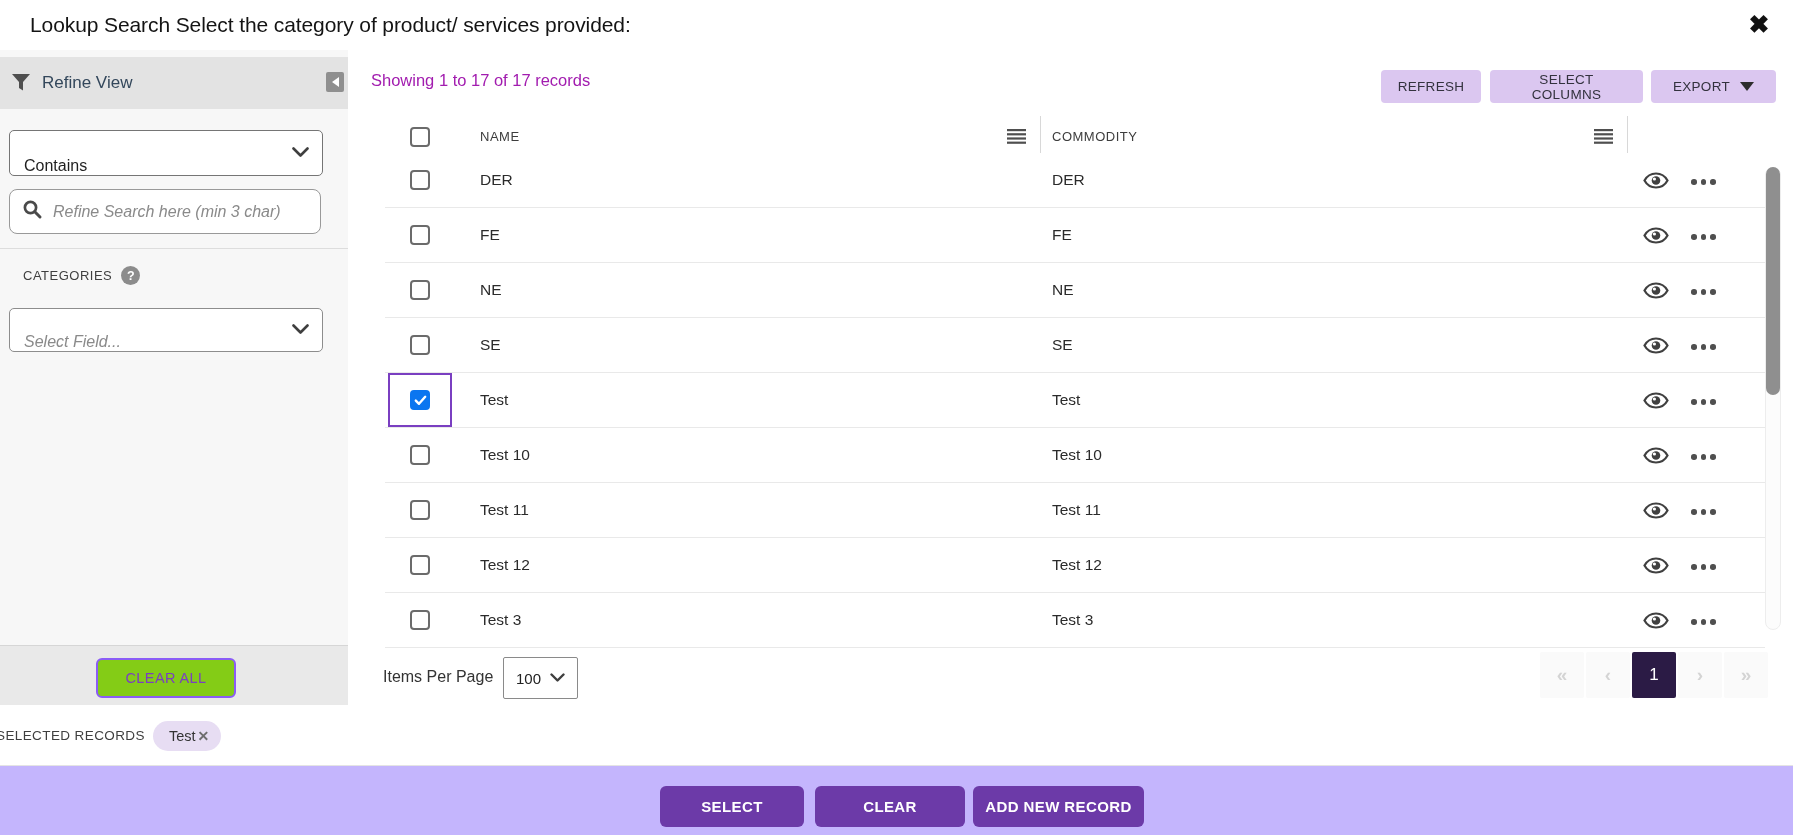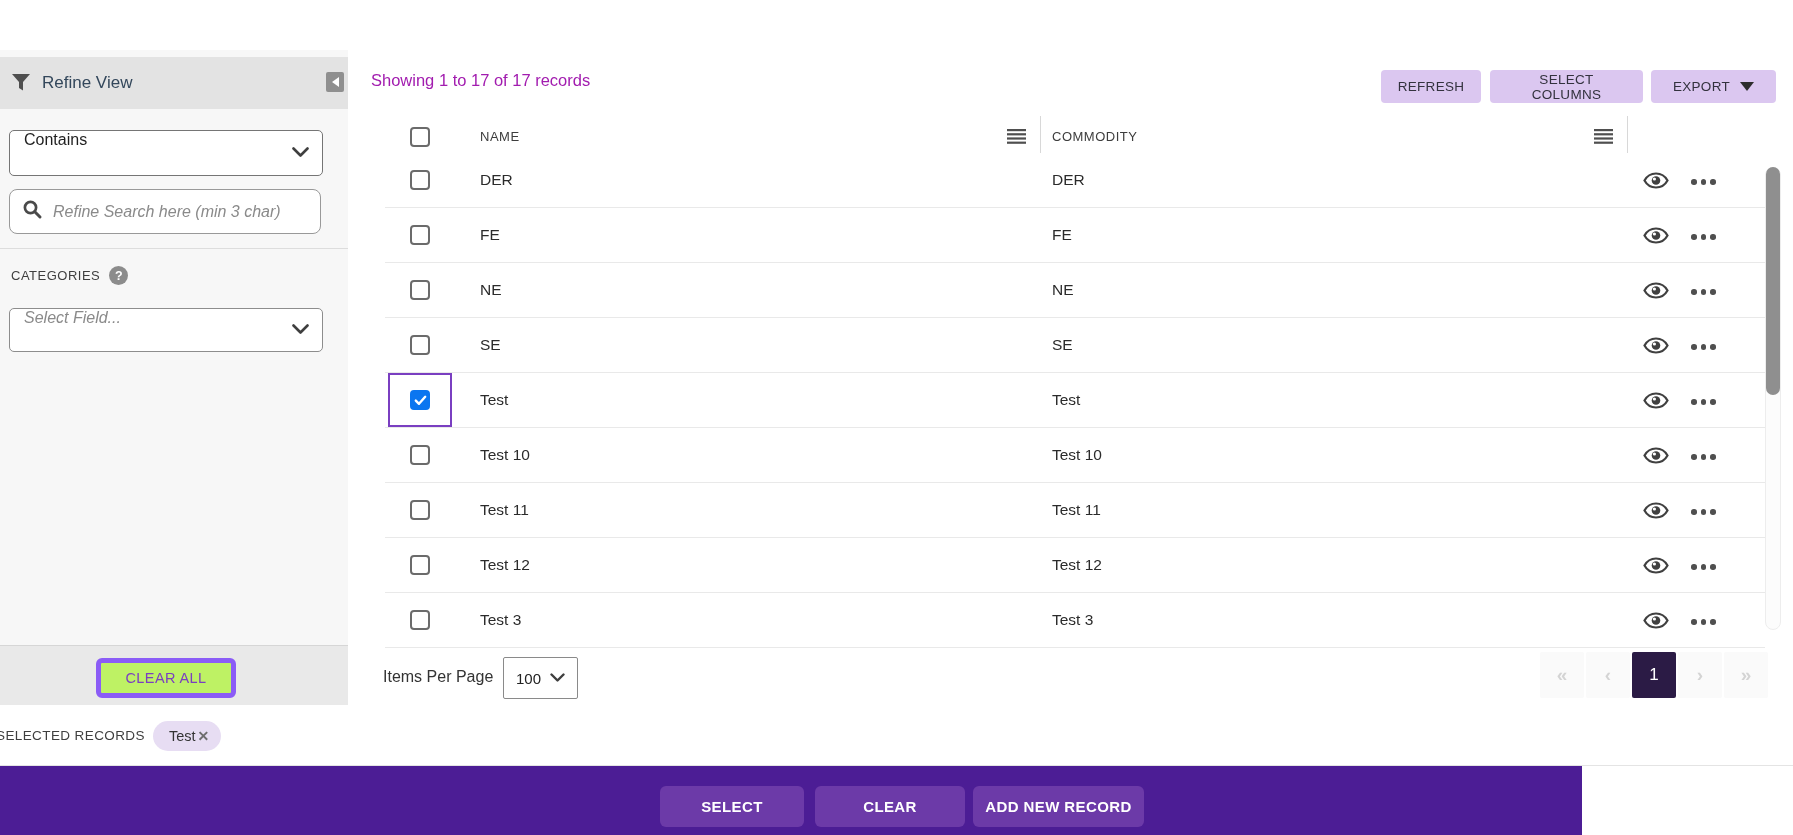--- a/index.html
+++ b/index.html
@@ -16,42 +16,42 @@
   
   .sidebar{position:absolute;left:0;top:50px;width:348px;height:655px;background:#f7f7f7;}
   .sb-header{position:absolute;left:0;top:7px;width:348px;height:52px;background:#e3e3e3;display:flex;align-items:center;}
   .sb-title{font-size:17px;color:#33475b;margin-left:42px;}
   .funnel{position:absolute;left:12px;top:17px;}
   .collapse-btn{position:absolute;right:4px;top:15px;width:18px;height:20px;background:#8f8f8f;border-radius:2px;
                 display:flex;align-items:center;justify-content:center;cursor:pointer;}
   .collapse-tri{width:0;height:0;border-top:5px solid transparent;border-bottom:5px solid transparent;border-right:7px solid #fff;}
 
   .select-box{position:absolute;left:9px;width:312px;background:#fff;border:1px solid #757575;border-radius:5px;
-              display:flex;align-items:flex-start;cursor:pointer;}
+              display:flex;align-items:flex-end;cursor:pointer;}
   .op-select{top:80px;height:44px;}
   .field-select{top:258px;height:42px;border-color:#8d8d8d;}
   .select-text{margin-left:14px;font-size:16px;color:#1f1f1f;}
   .select-placeholder{margin-left:14px;font-size:16px;color:#8a8a8a;font-style:italic;}
   .select-chevron{position:absolute;right:13px;top:50%;transform:translateY(-50%);}
 
   .search-box{position:absolute;left:9px;top:139px;width:310px;height:43px;background:#fff;border:1px solid #999;
               border-radius:8px;display:flex;align-items:center;}
   .search-box input{border:0;outline:none;background:transparent;flex:1;margin-left:8px;font-size:16px;font-style:italic;
                     font-family:"Liberation Sans",sans-serif;color:#333;}
   .search-box input::placeholder{color:#8a8a8a;font-style:italic;}
   .mag{margin-left:12px;flex:0 0 auto;}
 
   .sb-divider{position:absolute;left:0;top:198px;width:348px;height:1px;background:#ddd;}
   .cat-row{position:absolute;left:11px;top:216px;display:flex;align-items:center;gap:9px;}
-  .cat-label{font-size:13px;color:#3f3f3f;letter-spacing:0.5px;}
+  .cat-label{font-size:13px;color:#3f3f3f;letter-spacing:0.5px;margin-left:12px;}
   .help-icon{width:19px;height:19px;border-radius:50%;background:#8c8c8c;color:#fff;font-size:12.5px;font-weight:bold;
              display:flex;align-items:center;justify-content:center;cursor:pointer;}
 
   .sb-footer{position:absolute;left:0;top:595px;width:348px;height:60px;background:#e9e9e9;border-top:1px solid #d6d6d6;}
-  .clear-all{position:absolute;left:96px;top:12px;width:140px;height:40px;background:#bef264;border:5px solid #8b5cf6;
+  .clear-all{position:absolute;left:96px;top:12px;width:140px;height:40px;background:#84cc16;border:2px solid #8b5cf6;
              border-radius:6px;color:#7a3fc1;font-size:14.5px;letter-spacing:0.4px;display:flex;align-items:center;
              justify-content:center;cursor:pointer;}
 
   
   .main{position:absolute;left:348px;top:50px;width:1445px;height:655px;background:#fff;}
   .toolbar{position:absolute;left:0;top:0;width:1445px;height:60px;border-bottom:1px solid #e4e4e4;}
   .showing{position:absolute;left:23px;top:0;height:60px;display:flex;align-items:center;font-size:16.5px;color:#a21caf;}
   .lav-btn{position:absolute;top:20px;height:33px;background:#dbc7f0;border:none;border-radius:4px;color:#33323e;
            font-size:13.5px;font-weight:500;letter-spacing:0.3px;font-family:"Liberation Sans",sans-serif;
            display:flex;align-items:center;justify-content:center;cursor:pointer;padding:0 18px;}
@@ -107,33 +107,37 @@
   .sb-thumb{position:absolute;left:1418px;top:117px;width:14px;height:228px;background:#8f8f8f;border-radius:7px;cursor:grab;}
 
   
   .sel-row{position:absolute;left:0;top:705px;width:1793px;height:60px;background:#fff;border-bottom:1px solid #e4e4e4;}
   .sel-label{position:absolute;left:-4px;top:0;height:60px;display:flex;align-items:center;font-size:13.5px;color:#3f3f3f;letter-spacing:0.4px;}
   .chip{position:absolute;left:153px;top:16px;height:30px;background:#e7ddf3;border-radius:15px;display:flex;align-items:center;
         padding:0 12px 0 16px;gap:2px;}
   .chip-label{font-size:14.5px;color:#333;}
   .chip-x{font-size:14px;font-weight:bold;color:#6e6e6e;cursor:pointer;}
 
-  .actions{position:absolute;left:0;top:766px;width:1582px;height:69px;background:#4c1d95;}
+  .actions{position:absolute;left:0;top:766px;width:1793px;height:69px;background:#c4b5fd;}
   .purple-btn{position:absolute;top:20px;height:41px;background:#6c3aa8;border:none;border-radius:6px;color:#fff;
               font-size:15px;font-weight:600;letter-spacing:0.4px;font-family:"Liberation Sans",sans-serif;
               display:flex;align-items:center;justify-content:center;cursor:pointer;}
   .btn-select{left:660px;width:144px;}
   .btn-clear{left:815px;width:150px;}
   .btn-add{left:973px;width:171px;}
 </style>
 </head>
 <body>
 
 <div class="app">
 
+  <div class="titlebar">
+    <div class="title">Lookup Search Select the category of product/ services provided:</div>
+    <div class="close-x">✖</div>
+  </div>
 
   <div class="sidebar">
     <div class="sb-header">
       <span class="funnel">
         <svg width="18" height="17" viewBox="0 0 18 17">
             <path d="M0 0 H18 L11 8 V16.5 L7 14 V8 Z" fill="#4f4f4f"></path>
           </svg>
       </span>
       <span class="sb-title">Refine View</span>
       <span class="collapse-btn">

